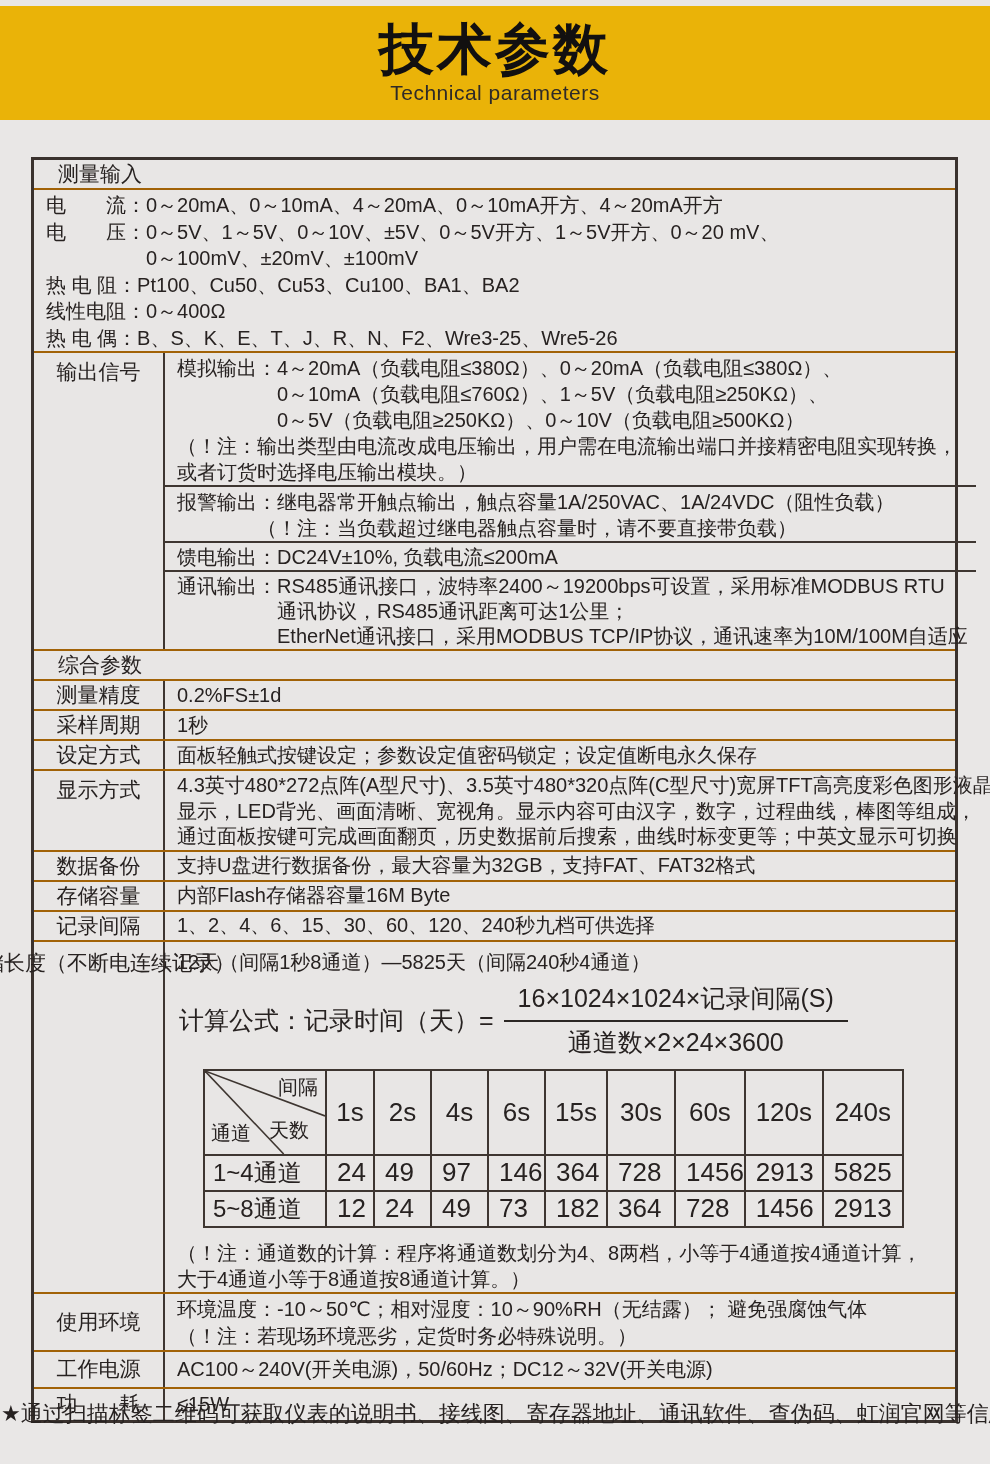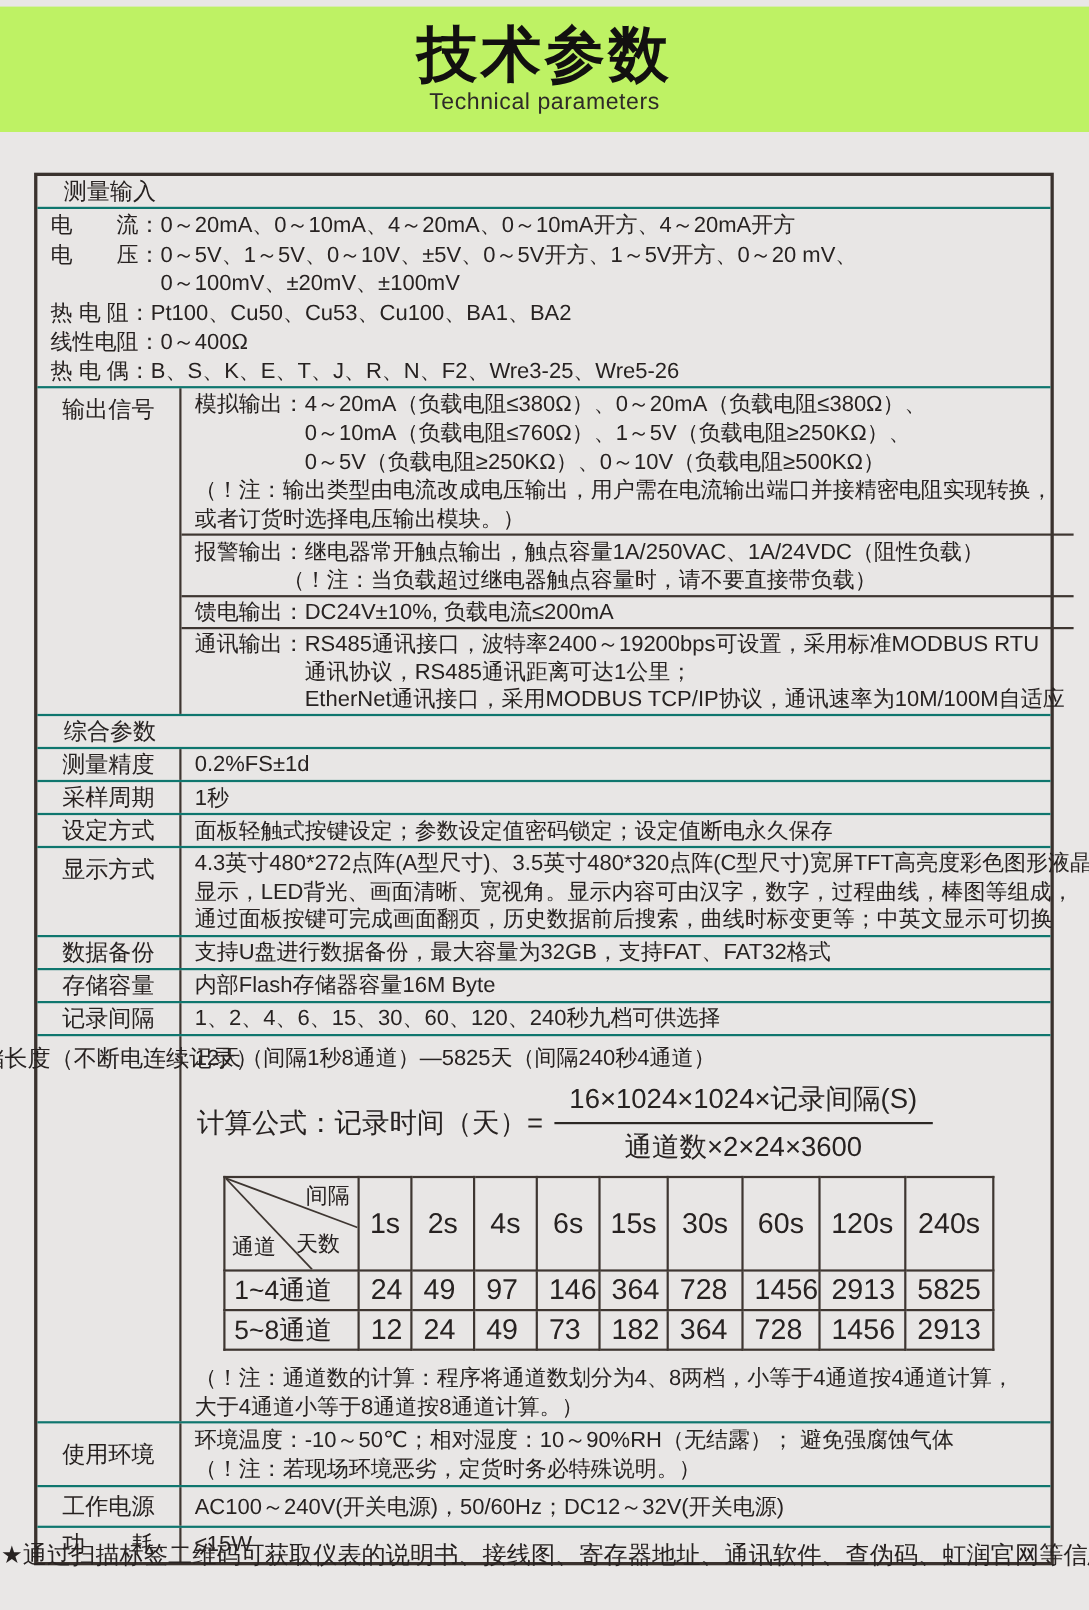--- a/index.html
+++ b/index.html
@@ -10,34 +10,34 @@
     color:#272221;
     font-family:"Liberation Sans","DejaVu Sans",sans-serif;
     overflow:hidden;
     position:relative;
   }
 
   
   .title-band {
     margin-top:6px;
     height:114px;
-    background:#bef264;
+    background:#eab308;
     display:flex; flex-direction:column; align-items:center; justify-content:center;
   }
   .title-zh { font-size:55px; font-weight:900; letter-spacing:3px; color:#121010; line-height:1.05; }
   .title-en { font-size:21px; color:#2e2a28; margin-top:2px; letter-spacing:0.5px; }
 
   
   .spec-table {
     position:absolute; left:31px; top:157px; width:927px;
     border:3px solid #3a322e;
     background:#e8e6e5;
     font-size:20px;
   }
-  .srow { display:flex; border-bottom:2px solid #0f766e; }
+  .srow { display:flex; border-bottom:2px solid #a16207; }
   .srow:last-child { border-bottom:none; }
   .sec-head { min-height:28px; display:flex; align-items:center; padding-left:24px; font-size:21px; }
   .lcell {
     width:131px; flex:0 0 131px;
     border-right:2px solid #3e3631;
     display:flex; align-items:center; justify-content:center;
     text-align:center; font-size:21px;
     padding:0 4px;
   }
   .lcell.top { align-items:flex-start; padding-top:5px; }

